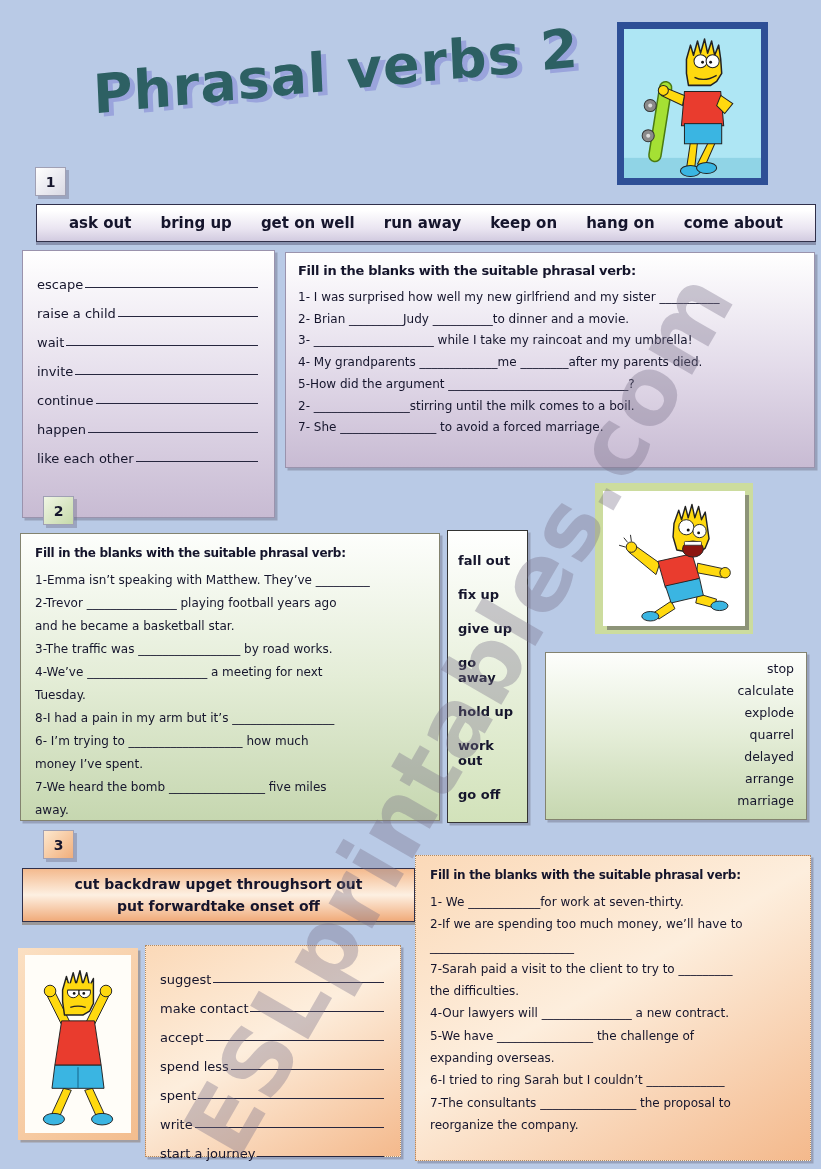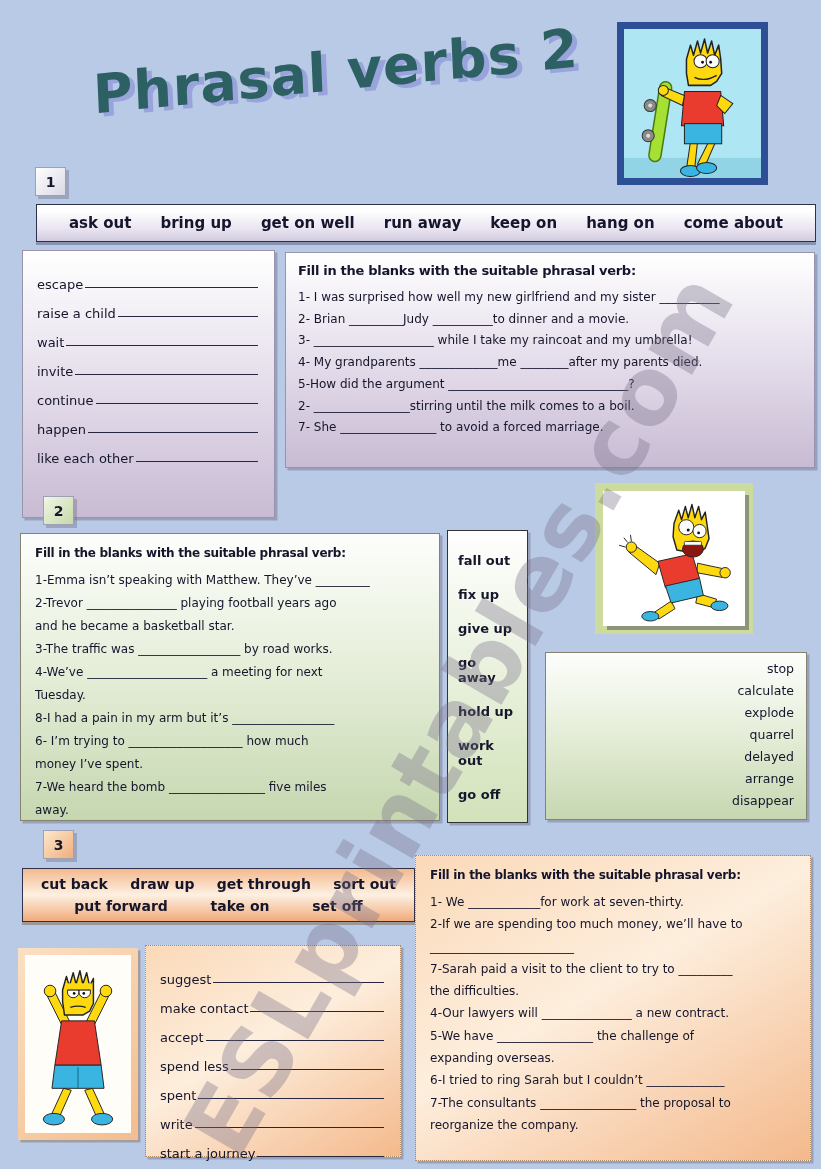--- a/index.html
+++ b/index.html
@@ -37,21 +37,21 @@
   .badge3{left:43px;top:830px;background:linear-gradient(135deg,#fde8ce,#f1ae7b);}
 
   
   .strip1{position:absolute;left:20px;top:204px;width:780px;height:38px;box-sizing:border-box;
     display:flex;align-items:center;justify-content:space-between;padding:0 32px;
     background:linear-gradient(#ffffff 15%,#eae5f1 65%,#d2cbe0);border:1px solid #30304a;
     box-shadow:0 3px 0 rgba(90,90,120,.5);font-weight:bold;font-size:15px;z-index:3;margin-left:16px;}
   .strip3{position:absolute;left:22px;top:868px;width:393px;height:54px;box-sizing:border-box;
     background:linear-gradient(#f4ba8e,#fdf0e2 50%,#f0ab7a);border:1.5px solid #30304a;
     box-shadow:0 3px 0 rgba(120,90,60,.45);font-weight:bold;font-size:14px;z-index:3;
-    display:flex;flex-direction:column;justify-content:space-evenly;}
+    display:flex;flex-direction:column;justify-content:space-evenly;align-items:center;}
   .strip3 .vrow{display:flex;justify-content:space-between;padding:0 18px;}
   .strip3 .vrow2{justify-content:space-around;padding:0 30px;}
 
   
   .panel{position:absolute;box-sizing:border-box;z-index:3;
     box-shadow:2.5px 2.5px 0 rgba(110,110,135,.45);}
   .purple{background:linear-gradient(#ffffff,#e2dae9 55%,#c8bbd3);border:1px solid #9a93ad;}
   .green {background:linear-gradient(#fdfefc,#e4edd7 50%,#c6d7b0);border:1px solid #83836f;}
   .orange{background:linear-gradient(150deg,#fbd9b8,#fdeedd 45%,#f4b98c);border:1px dotted #b08a63;}
 
@@ -262,21 +262,21 @@
         <span>delayed</span>
         <span class="bl"></span>
       </div>
 
       <div class="def-row">
         <span>arrange</span>
         <span class="bl"></span>
       </div>
 
       <div class="def-row">
-        <span>disappear</span>
+        <span>marriage</span>
         <span class="bl"></span>
       </div>
     </div>
 
   <div class="badge badge3">3</div>
 
   <div class="strip3">
     <div class="vrow">
 
     <span class="verb">cut back</span>

